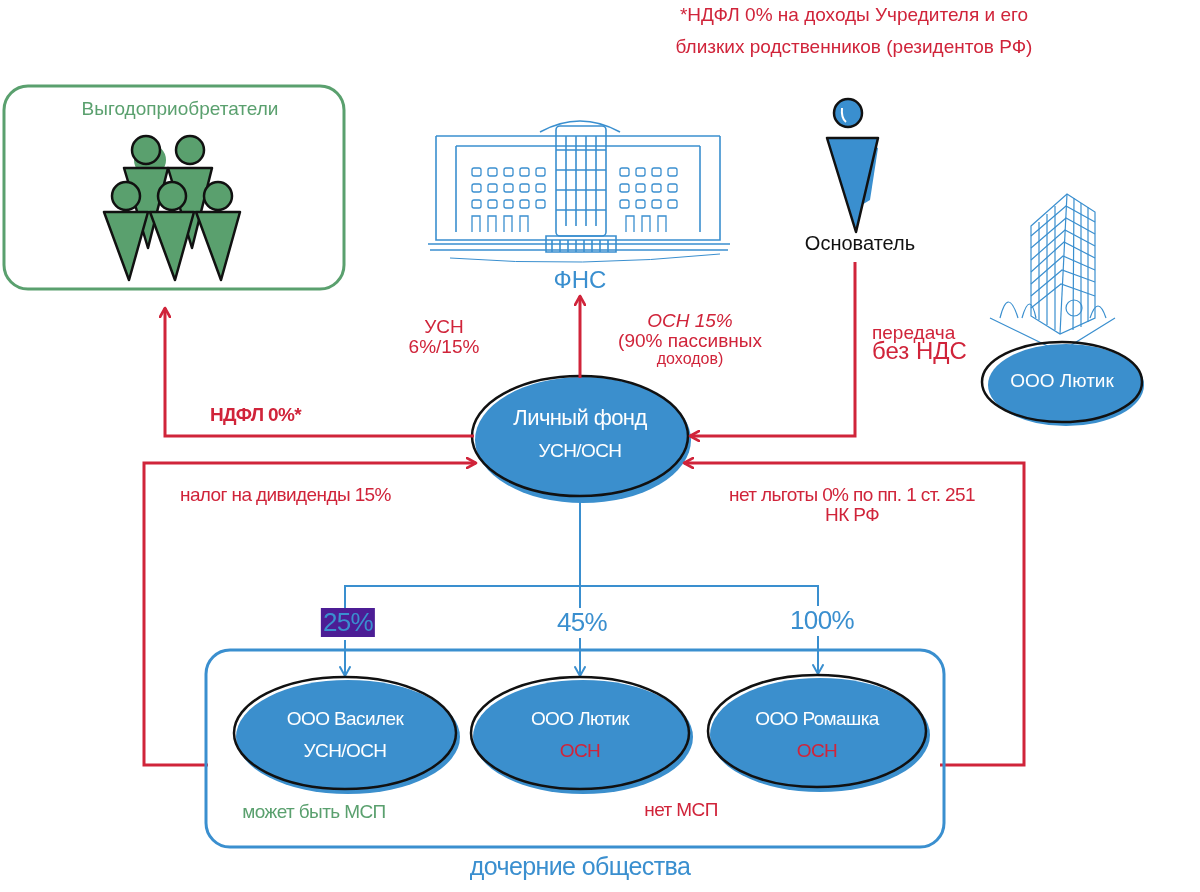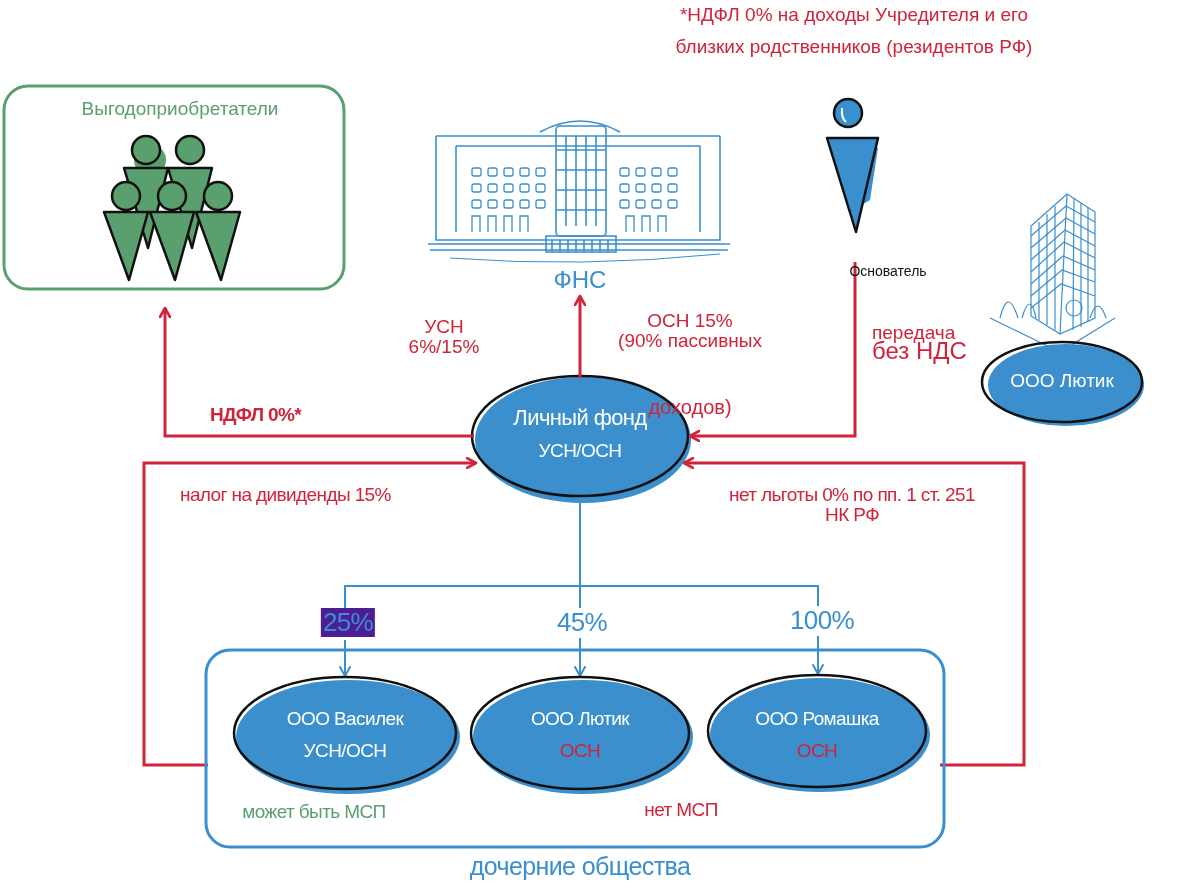--- a/index.html
+++ b/index.html
@@ -167,33 +167,33 @@
 
 <div>
   <div class="t red center" style="left:854px; top:4px; font-size:19px;">*НДФЛ 0% на доходы Учредителя и его</div>
   <div class="t red center" style="left:854px; top:36px; font-size:19px;">близких родственников (резидентов РФ)</div>
 </div>
 
 <div class="t green center" style="left:180px; top:98px; font-size:19px;">Выгодоприобретатели</div>
 
 <div class="t blue center" style="left:580px; top:267px; font-size:24px;">ФНС</div>
 
-<div class="t black center" style="left:888px; top:232px; font-size:14px;margin-top:32px;">Основатель</div>
+<div class="t black center" style="left:860px; top:232px; font-size:20px;">Основатель</div>
 
 <div class="t white center" style="left:1062px; top:370px; font-size:19px;">ООО Лютик</div>
 
 <div class="t white center cond" style="left:580px; top:406px; font-size:22px;">Личный фонд</div>
 <div class="t white center cond" style="left:580px; top:440px; font-size:19px;">УСН/ОСН</div>
 
 <div class="t red center" style="left:444px; top:316px; font-size:19px;">УСН</div>
 <div class="t red center" style="left:444px; top:336px; font-size:19px;">6%/15%</div>
 
-<div class="t red center" style="left:690px; top:310px; font-size:19px;">ОСН 15%</div>
+<div class="t red center" style="left:690px; top:310px; font-size:19px;font-style:italic;">ОСН 15%</div>
 <div class="t red center" style="left:690px; top:330px; font-size:19px;">(90% пассивных</div>
-<div class="t red center" style="left:690px; top:350px; font-size:20px;margin-top:46px;">доходов)</div>
+<div class="t red center" style="left:690px; top:350px; font-size:16px;">доходов)</div>
 
 <div class="t red" style="left:872px; top:322px; font-size:19px;">передача</div>
 <div class="t red" style="left:872px; top:338px; font-size:24px;">без НДС</div>
 
 <div class="t red cond" style="left:210px; top:404px; font-size:19px;font-weight:bold;">НДФЛ 0%*</div>
 
 <div class="t red cond" style="left:180px; top:484px; font-size:19px;">налог на дивиденды 15%</div>
 
 <div class="t red center cond" style="left:852px; top:484px; font-size:19px;">нет льготы 0% по пп. 1 ст. 251</div>
 <div class="t red center cond" style="left:852px; top:504px; font-size:19px;">НК РФ</div>

